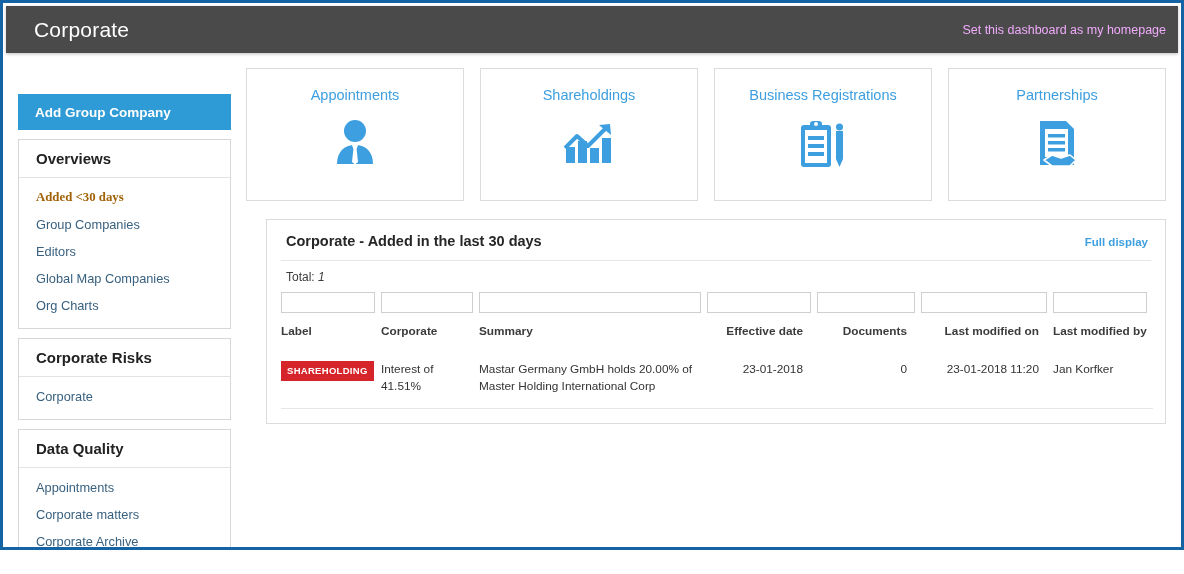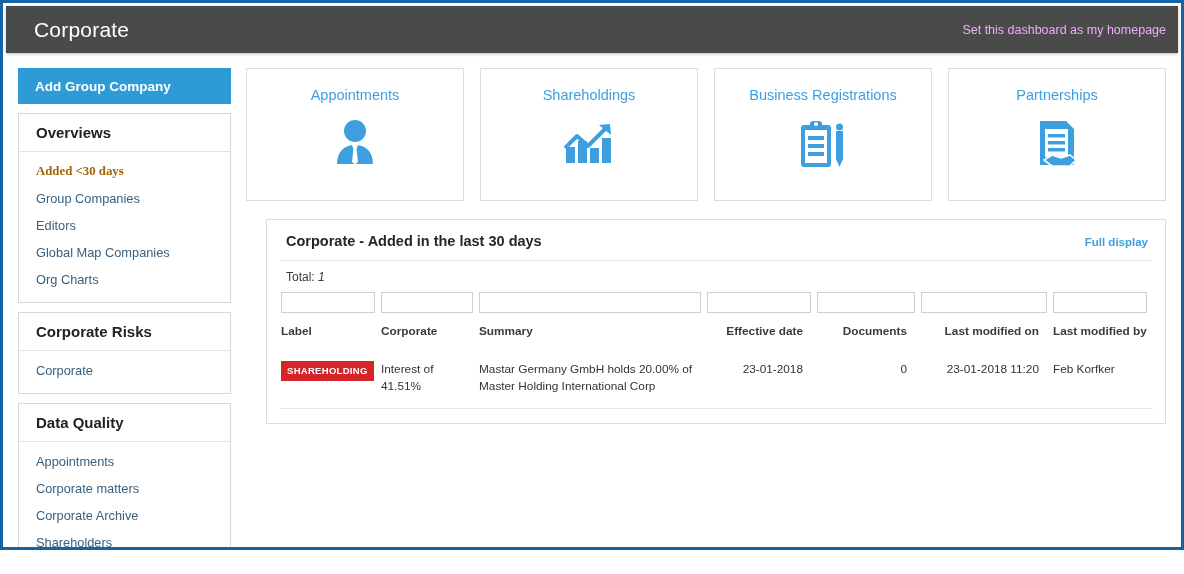--- a/index.html
+++ b/index.html
@@ -70,20 +70,21 @@
     line-height: 36px;
     background: #2e9bd6;
     color: #ffffff;
     font-size: 13.5px;
     font-weight: bold;
     padding-left: 17px;
     border: none;
     text-align: left;
     cursor: pointer;
     font-family: "Liberation Sans", sans-serif;
+    margin-top: 26px;
   }
   .panel {
     border: 1px solid #d7d7d7;
     background: #ffffff;
     margin-top: 9px;
   }
   .panel-title {
     font-size: 15px;
     font-weight: bold;
     color: #222222;
@@ -368,21 +369,21 @@
               </tr>
           </thead>
           <tbody id="table-body">
               <tr class="data-row">
                 <td><span class="badge">SHAREHOLDING</span></td>
                 <td class="">Interest of 41.51%</td>
                 <td class="">Mastar Germany GmbH holds 20.00% of Master Holding International Corp</td>
                 <td class="right">23-01-2018</td>
                 <td class="right">0</td>
                 <td class="right">23-01-2018 11:20</td>
-                <td class="">Feb Korfker</td>
+                <td class="">Jan Korfker</td>
               </tr>
             </tbody>
         </table>
       </div>
 
     </div>
   </div>
 </div>
 
 </body></html>

